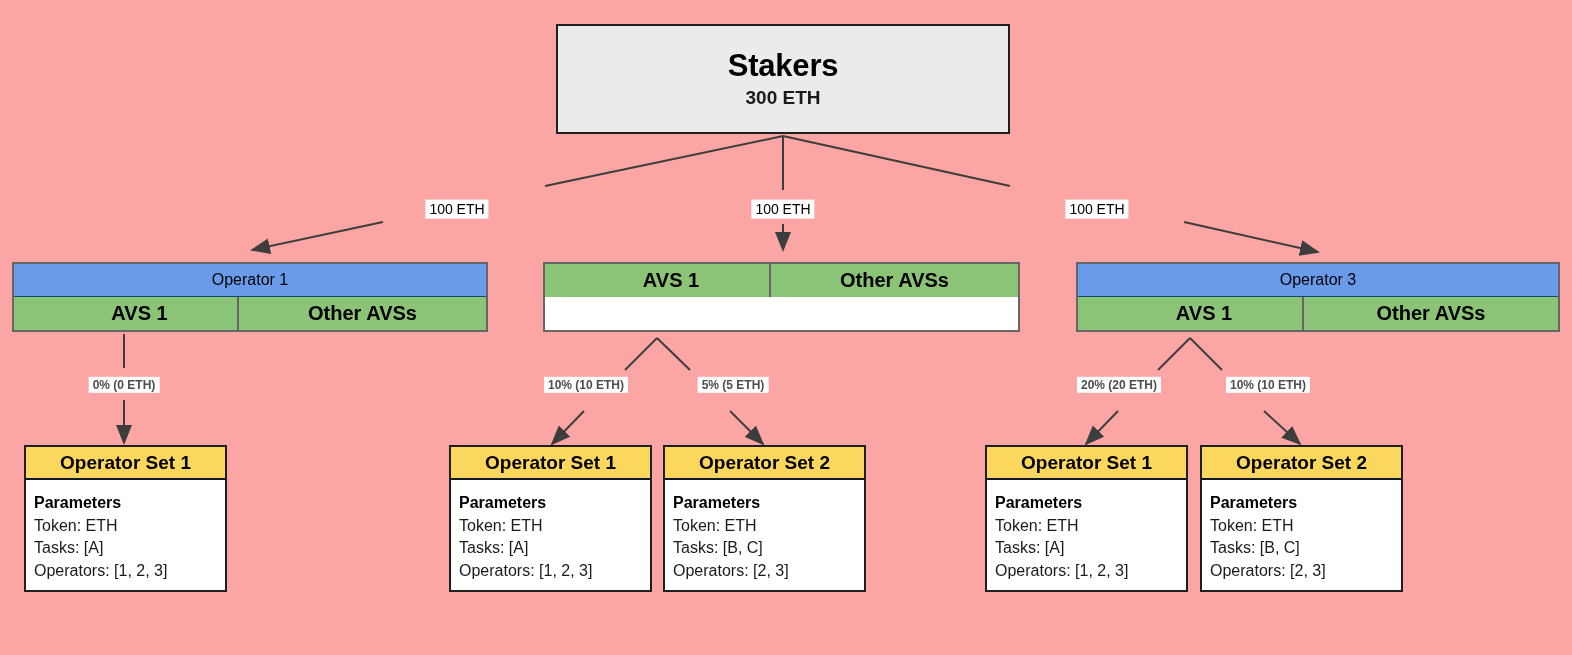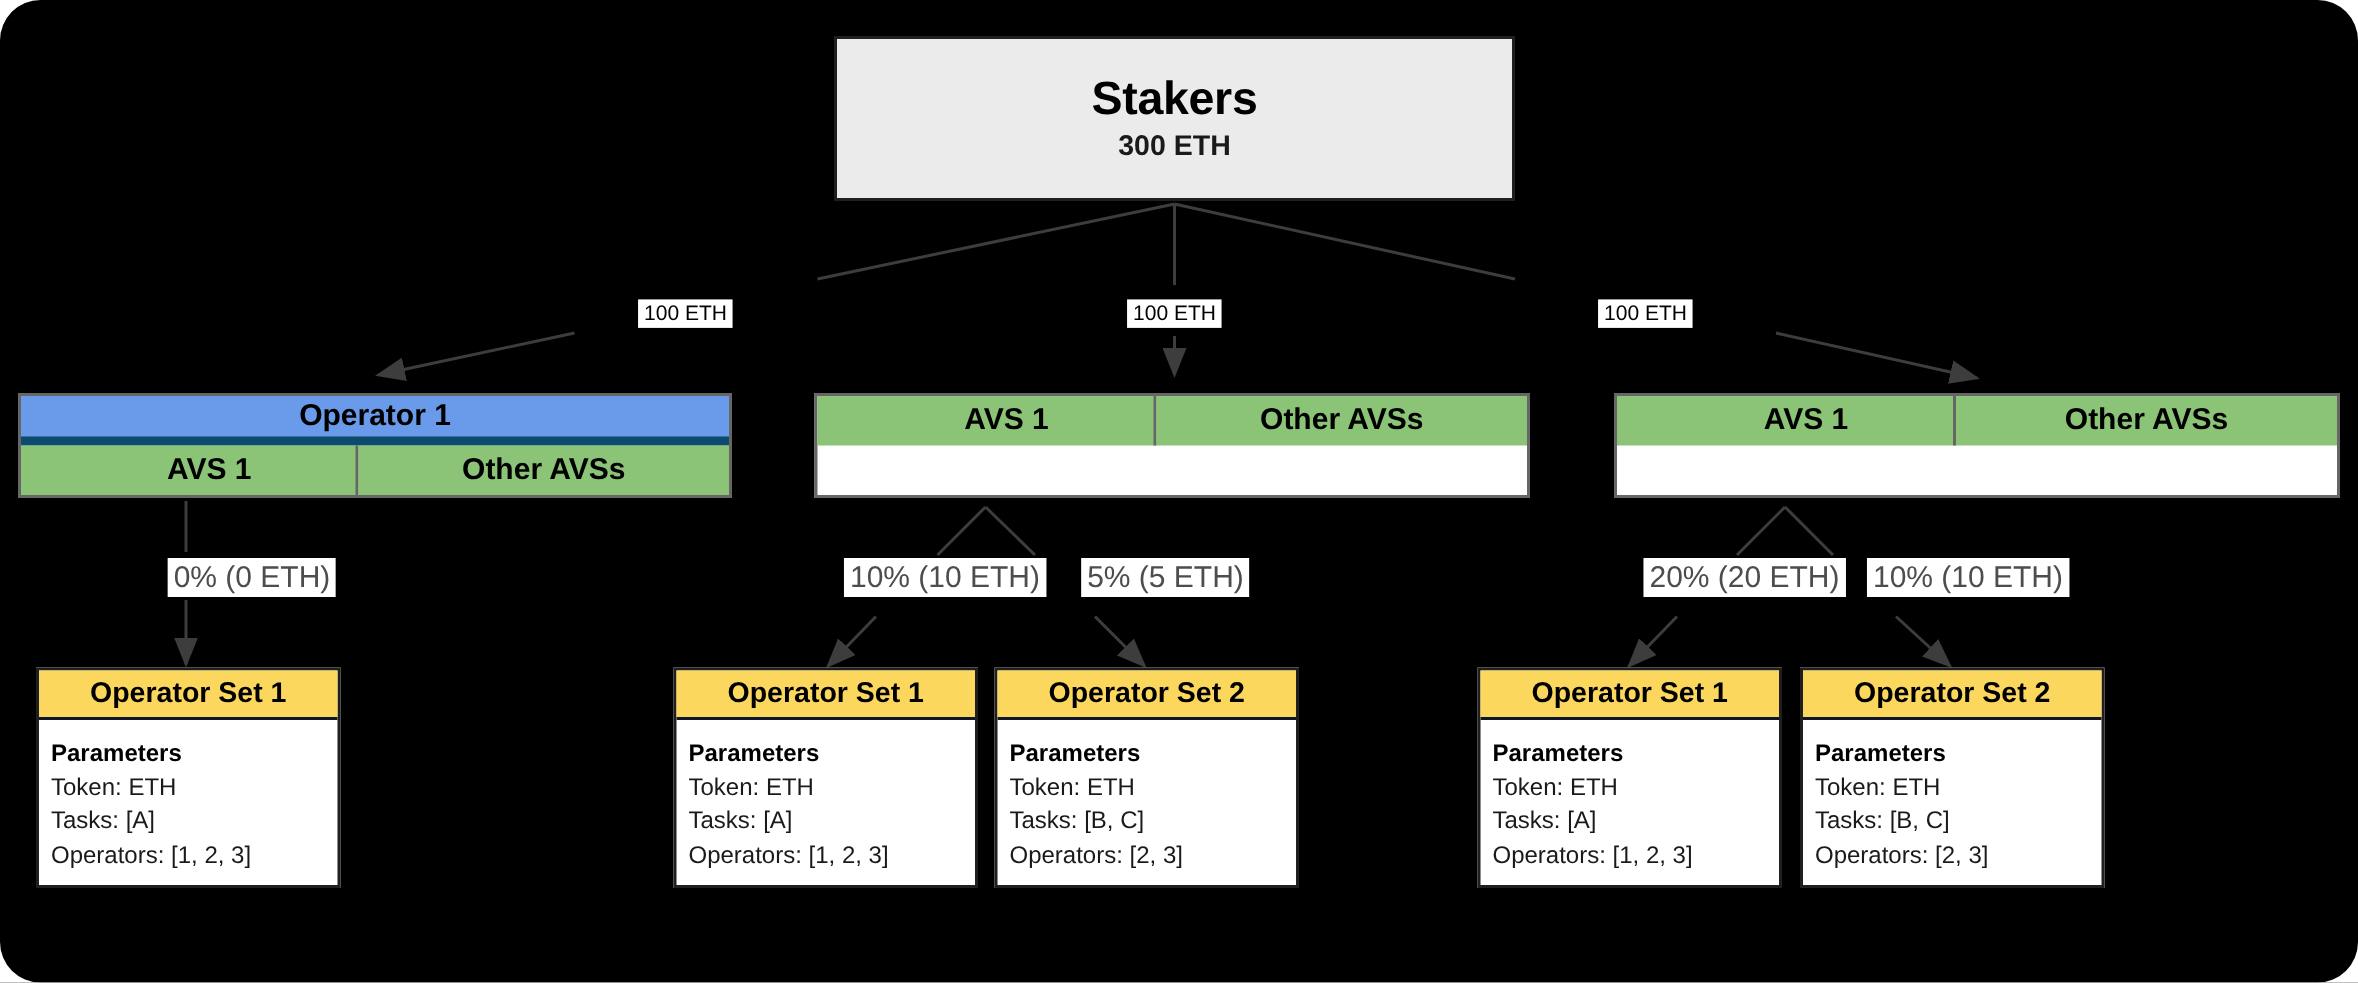--- a/index.html
+++ b/index.html
@@ -8,23 +8,22 @@
     background: #ffffff;
   }
   body {
     font-family: "Liberation Sans", sans-serif;
     -webkit-font-smoothing: antialiased;
   }
   #canvas {
     position: relative;
     width: 1572px;
     height: 655px;
-    background: #000000;
+    background: #fca5a5;
     overflow: hidden;
-    border-radius: 27px;
   }
   svg.edges {
     position: absolute;
     left: 0;
     top: 0;
     width: 1572px;
     height: 655px;
     pointer-events: none;
   }
 
@@ -61,26 +60,26 @@
   
   .operator-box {
     position: absolute;
     box-sizing: border-box;
     border: 2px solid #666666;
     background: #ffffff;
   }
   .op-header {
     height: 33px;
     background: #6a9beb;
-    border-bottom: 6px solid #0c4a6e;
-    display: flex;
-    align-items: center;
-    justify-content: center;
-    font-size: 20px;
-    font-weight: bold;
+    border-bottom: 1px solid #0c4a6e;
+    display: flex;
+    align-items: center;
+    justify-content: center;
+    font-size: 16px;
+    font-weight: normal;
     color: #000000;
     box-sizing: border-box;
   }
   .op-avs-row {
     display: flex;
     height: 33px;
     box-sizing: border-box;
   }
   .op-avs-cell {
     background: #8cc477;
@@ -139,24 +138,23 @@
     position: absolute;
     font-size: 14px;
     color: #000000;
     background: #ffffff;
     padding: 1px 4px;
     white-space: nowrap;
     transform: translate(-50%, -50%);
     line-height: 1.2;
   }
   .edge-label.pct {
-    font-size: 20px;
-    font-weight: normal;
+    font-size: 12px;
+    font-weight: bold;
     color: #4d4d4d;
-    margin-left: 44px;
   }
 </style>
 </head>
 <body>
 
 <div id="canvas">
 
   <svg class="edges" viewBox="0 0 1572 655">
     <defs>
       <marker id="arrowhead" markerWidth="10" markerHeight="8" refX="9" refY="4" orient="auto" markerUnits="strokeWidth">
@@ -223,20 +221,21 @@
   </div>
 
   <div class="operator-box" style="left:543px; top:262px; width:477px; height:70px;">
     <div class="op-avs-row">
       <div class="op-avs-cell first" style="width:226px;">AVS 1</div>
       <div class="op-avs-cell" style="width:247px;">Other AVSs</div>
     </div>
   </div>
 
   <div class="operator-box" style="left:1076px; top:262px; width:484px; height:70px;">
+    <div class="op-header">Operator 3</div>
     <div class="op-avs-row">
       <div class="op-avs-cell first" style="width:226px;">AVS 1</div>
       <div class="op-avs-cell" style="width:254px;">Other AVSs</div>
     </div>
   </div>
 
   <div class="edge-label pct" style="left:124px; top:385px;">0% (0 ETH)</div>
 
   <div class="edge-label pct" style="left:586px; top:385px;">10% (10 ETH)</div>
   <div class="edge-label pct" style="left:733px; top:385px;">5% (5 ETH)</div>

